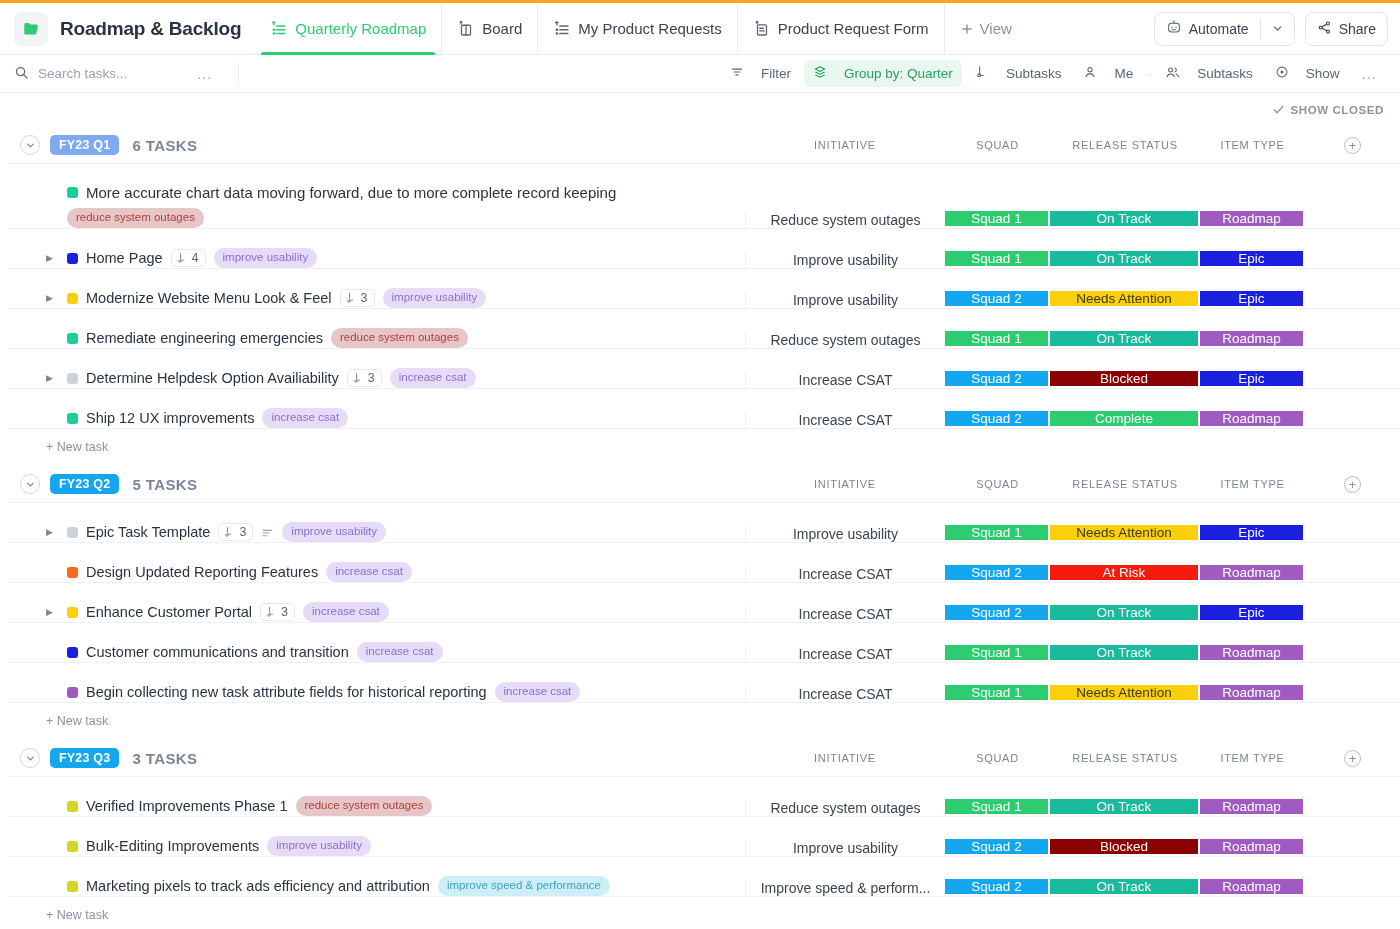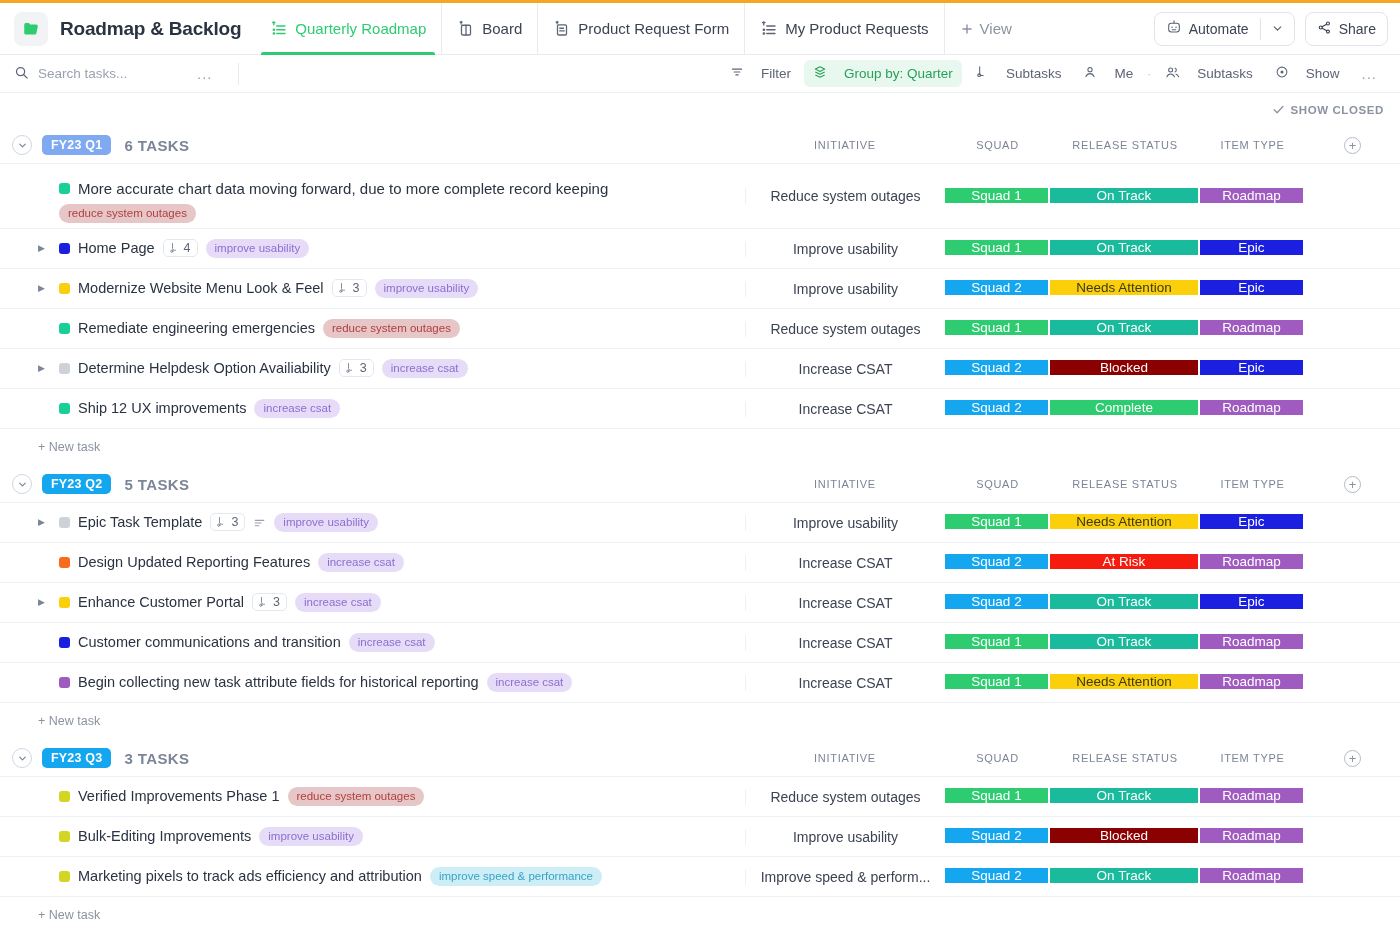--- a/index.html
+++ b/index.html
@@ -68,21 +68,21 @@
   .tb-dot { color: #b9c0ca; font-size: 12px; padding: 0 1px; }
 
   
   .showclosed-row { height: 34px; display: flex; align-items: center; justify-content: flex-end; padding-right: 16px; }
   .showclosed {
     display: flex; align-items: center; gap: 6px; font-size: 11.5px; letter-spacing: .6px;
     color: #8b93a1; cursor: pointer; font-weight: 600;
   }
 
   
-  .group { margin-bottom: 2px; }
+  .group { margin-bottom: 2px; padding-left: 8px; }
   .group-head { height: 36px; display: flex; align-items: center; padding-left: 12px; position: relative; }
   .collapse-btn {
     width: 20px; height: 20px; border-radius: 50%; border: 1px solid #cfd6e4;
     display: flex; align-items: center; justify-content: center; color: #7b8596; cursor: pointer; flex: 0 0 auto;
   }
   .group-pill {
     margin-left: 10px; padding: 3px 9px; border-radius: 5px; color: #fff;
     font-size: 12.5px; font-weight: bold; letter-spacing: .2px; cursor: pointer;
   }
   .group-count { margin-left: 13px; font-size: 15px; font-weight: bold; color: #7b8596; letter-spacing: .4px; }
@@ -96,21 +96,21 @@
   .col-rel { width: 150px; }
   .col-item { width: 105px; }
   .col-add { width: 95px; display: flex; align-items: center; justify-content: center; }
   .plus-circle {
     width: 17px; height: 17px; border-radius: 50%; border: 1.4px solid #b3bac6;
     color: #8b93a1; display: flex; align-items: center; justify-content: center;
     font-size: 13px; line-height: 1; cursor: pointer;
   }
 
   .row {
-    display: flex; align-items: center; border-top: 1px solid #eef1f4; min-height: 40px;
+    display: flex; align-items: flex-end; border-top: 1px solid #eef1f4; min-height: 40px;
     background: #fff;
   }
   .row.tall { min-height: 65px; }
   .cell-name { flex: 1 1 auto; display: flex; align-items: center; padding-left: 38px; min-width: 0; }
   .row.tall .cell-name { align-items: flex-start; padding-top: 11px; flex-direction: column; }
   .name-line { display: flex; align-items: center; gap: 8px; min-width: 0; }
   .expander { width: 13px; flex: 0 0 auto; color: #7b8596; font-size: 9px; display: flex; align-items: center; }
   .expander.empty { visibility: hidden; }
   .sdot { width: 11px; height: 11px; border-radius: 3px; flex: 0 0 auto; }
   .task-name { font-size: 14.5px; color: #2a3342; white-space: nowrap; }
@@ -177,43 +177,43 @@
             <path d="M5.5 2v3.5"></path>
               <path d="M4 2.7h3"></path>
             <rect x="6" y="7" width="12" height="13" rx="1.6"></rect>
               <path d="M12 7v13"></path>
           </svg>
         </span>
         <span>Board</span>
       </div>
       <div class="tab">
         <span class="tab-ico">
-          <svg width="18" height="18" viewBox="0 0 24 24" fill="none" stroke="#5c6575" stroke-width="1.7" stroke-linecap="round">
-            <path d="M5.5 2v3.2"></path>
-              <path d="M4 2.7h3"></path>
-            <rect x="6" y="6.5" width="12" height="13.5" rx="1.6"></rect>
-            <path d="M9 11h5"></path>
-              <path d="M9 14.5h6"></path>
-          </svg>
-        </span>
-        <span>Product Request Form</span>
-      </div>
-      <div class="tab">
-        <span class="tab-ico">
           <svg width="18" height="18" viewBox="0 0 24 24" fill="none" stroke="#5c6575" stroke-width="1.8" stroke-linecap="round">
             <path d="M5 2.5v4"></path>
               <path d="M3.4 3.3h3.2"></path>
             <path d="M9 8h11"></path>
               <path d="M9 13h11"></path>
               <path d="M9 18h11"></path>
             <circle cx="5.2" cy="13" r=".9" fill="#5c6575"></circle>
               <circle cx="5.2" cy="18" r=".9" fill="#5c6575"></circle>
           </svg>
         </span>
         <span>My Product Requests</span>
+      </div>
+      <div class="tab">
+        <span class="tab-ico">
+          <svg width="18" height="18" viewBox="0 0 24 24" fill="none" stroke="#5c6575" stroke-width="1.7" stroke-linecap="round">
+            <path d="M5.5 2v3.2"></path>
+              <path d="M4 2.7h3"></path>
+            <rect x="6" y="6.5" width="12" height="13.5" rx="1.6"></rect>
+            <path d="M9 11h5"></path>
+              <path d="M9 14.5h6"></path>
+          </svg>
+        </span>
+        <span>Product Request Form</span>
       </div>
       <div class="tab plain">
         <span class="tab-ico" style="width:14px;height:14px">
           <svg width="14" height="14" viewBox="0 0 24 24" fill="none" stroke="#8b93a1" stroke-width="2.4" stroke-linecap="round">
               <path d="M12 5v14M5 12h14"></path>
             </svg>
         </span>
         <span>View</span>
       </div>
     </div>

